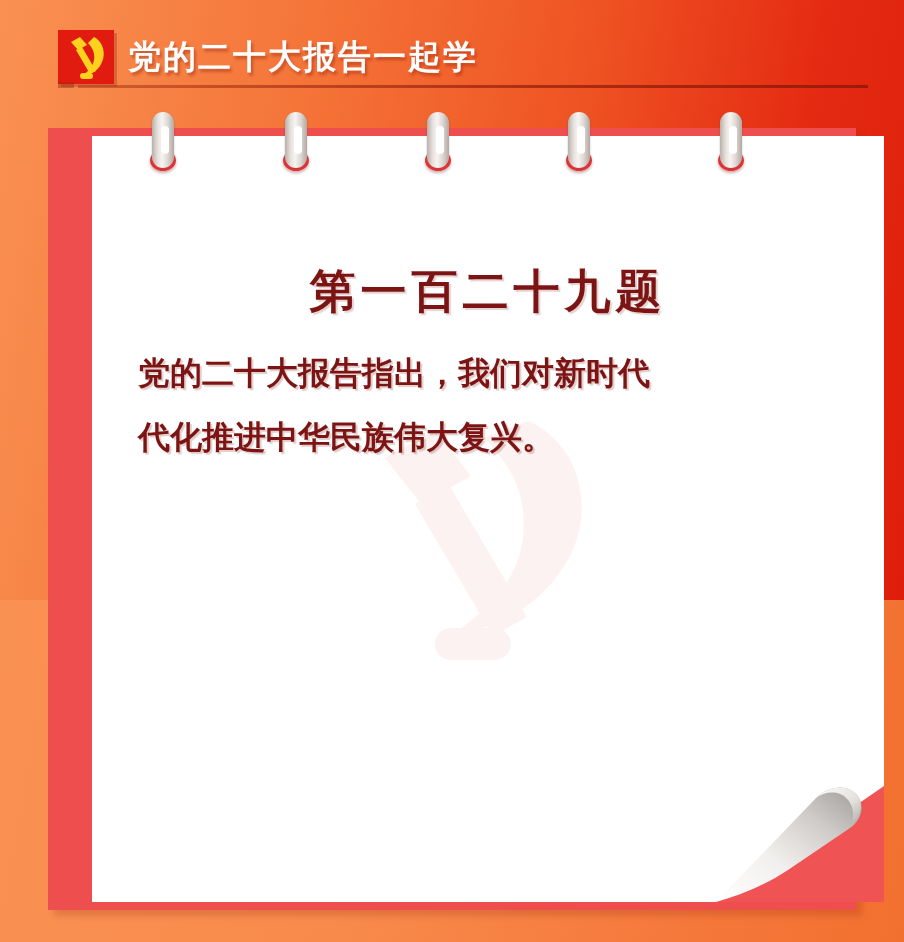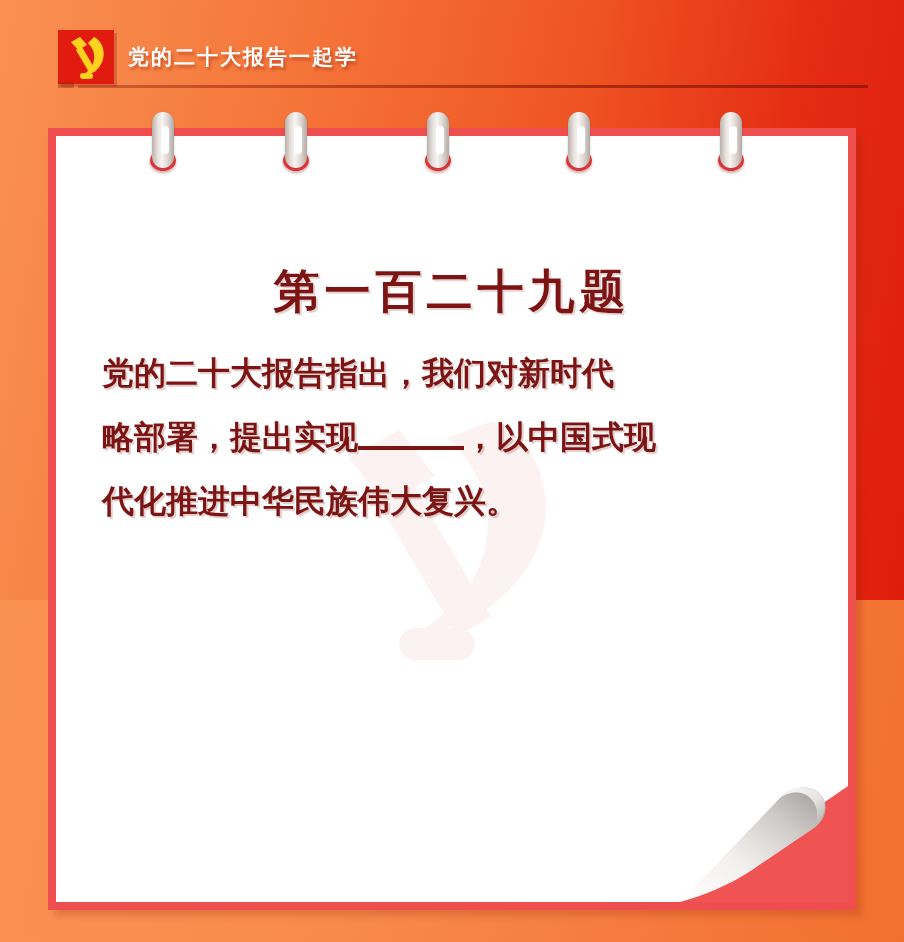--- a/index.html
+++ b/index.html
@@ -47,21 +47,21 @@
     box-shadow: 3px 3px 0 rgba(140, 20, 10, .28);
   }
   .header-logo svg { display: block; }
   .header-title {
     position: absolute;
     left: 128px;
     top: 30px;
     height: 54px;
     line-height: 54px;
     font-family: "DejaVu Sans", "Liberation Sans", sans-serif;
-    font-size: 21px;
+    font-size: 33px;
     font-weight: bold;
     letter-spacing: 2px;
     color: #ffffff;
     text-shadow: 2px 3px 3px rgba(150, 32, 10, .45);
     white-space: nowrap;
   }
   .header-rule {
     position: absolute;
     left: 78px;
     top: 85px;
@@ -99,20 +99,21 @@
     padding: 8px;
     box-sizing: border-box;
     z-index: 2;
   }
   .card-inner {
     position: relative;
     width: 100%;
     height: 100%;
     background: #ffffff;
     overflow: hidden;
+    margin-left: 36px;
   }
 
   
   .watermark {
     position: absolute;
     left: 50%;
     top: 250px;
     transform: translateX(-50%);
     width: 330px;
     height: 330px;
@@ -261,21 +262,20 @@
             <path d="M62 72 l50 -28 l36 46 l-50 28 Z"></path>
             <path d="M92 118 l34 -19 l78 132 l-34 19 Z"></path>
           </g>
         </svg>
       </div>
 
       <div class="q-title">第一百二十九题</div>
 
       <div class="q-body">
         <span class="line">党的二十大报告指出，我们对新时代</span>
-        <span class="line"><span>略部署，提出实现</span><span class="blank"></span><span>，以中国式现</span></span>
         <span class="line">代化推进中华民族伟大复兴。</span>
       </div>
 
 
       <div class="curl">
         <svg width="180" height="130" viewBox="0 0 180 130" aria-hidden="true">
           <defs>
             <linearGradient id="curlg" x1="0" y1="1" x2="1" y2="0">
               <stop offset="0%" stop-color="#ffffff"></stop>
               <stop offset="38%" stop-color="#f2f0ee"></stop>

